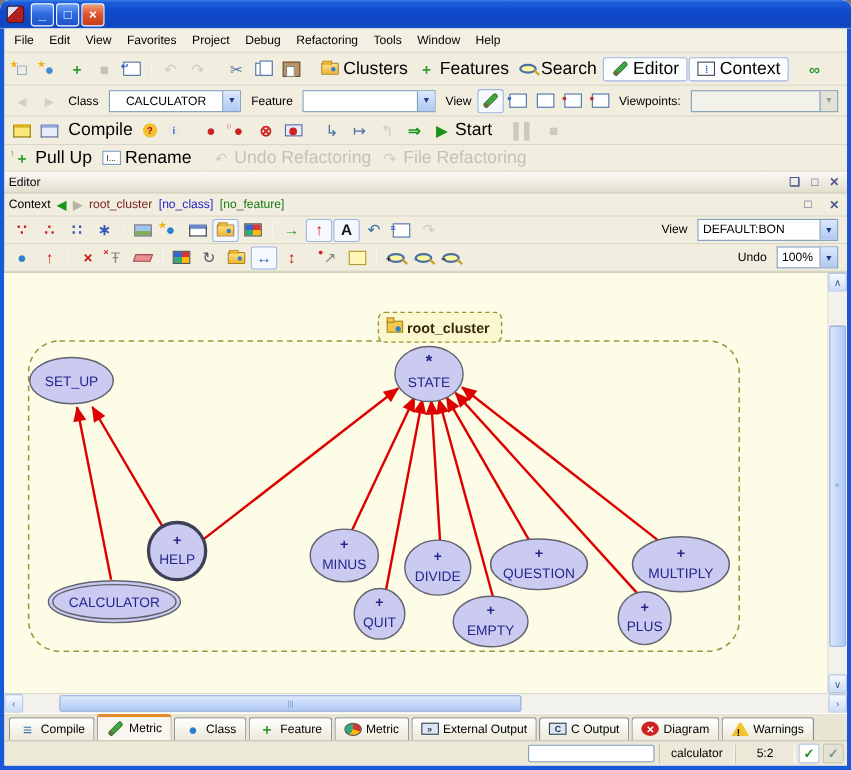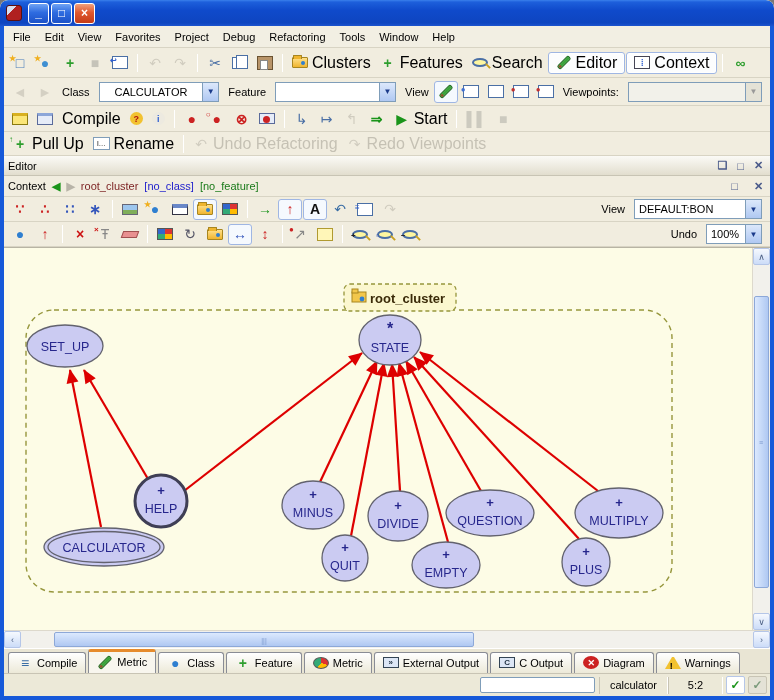--- a/index.html
+++ b/index.html
@@ -317,21 +317,21 @@
           <span class="tbi ic-rename">I...</span>
           <span class="tlabel">Rename</span>
         </span>
         <span class="sep"></span>
         <span class="tbtn disabled">
           <span class="tbi" style="color: rgb(176, 172, 160);">↶</span>
           <span class="tlabel">Undo Refactoring</span>
         </span>
         <span class="tbtn disabled">
           <span class="tbi" style="color: rgb(176, 172, 160);">↷</span>
-          <span class="tlabel">Redo Viewpoints</span>
+          <span class="tlabel">File Refactoring</span>
         </span>
       </div>
 
     <div class="panehdr">
       <span class="ph-title">Editor</span>
       <span class="spacer"></span>
       <span class="ph-ic">❏</span>
       <span class="ph-ic">□</span>
       <span class="ph-ic">✕</span>
     </div>

